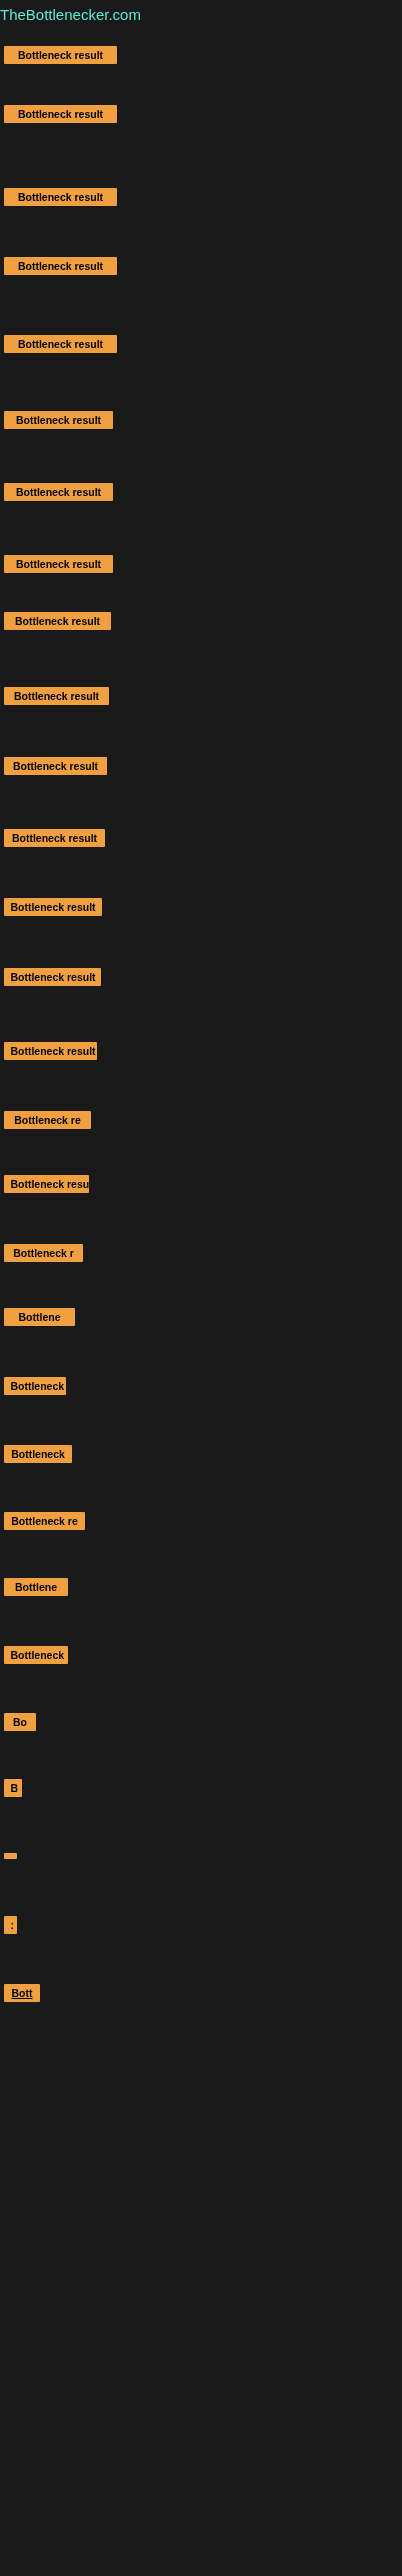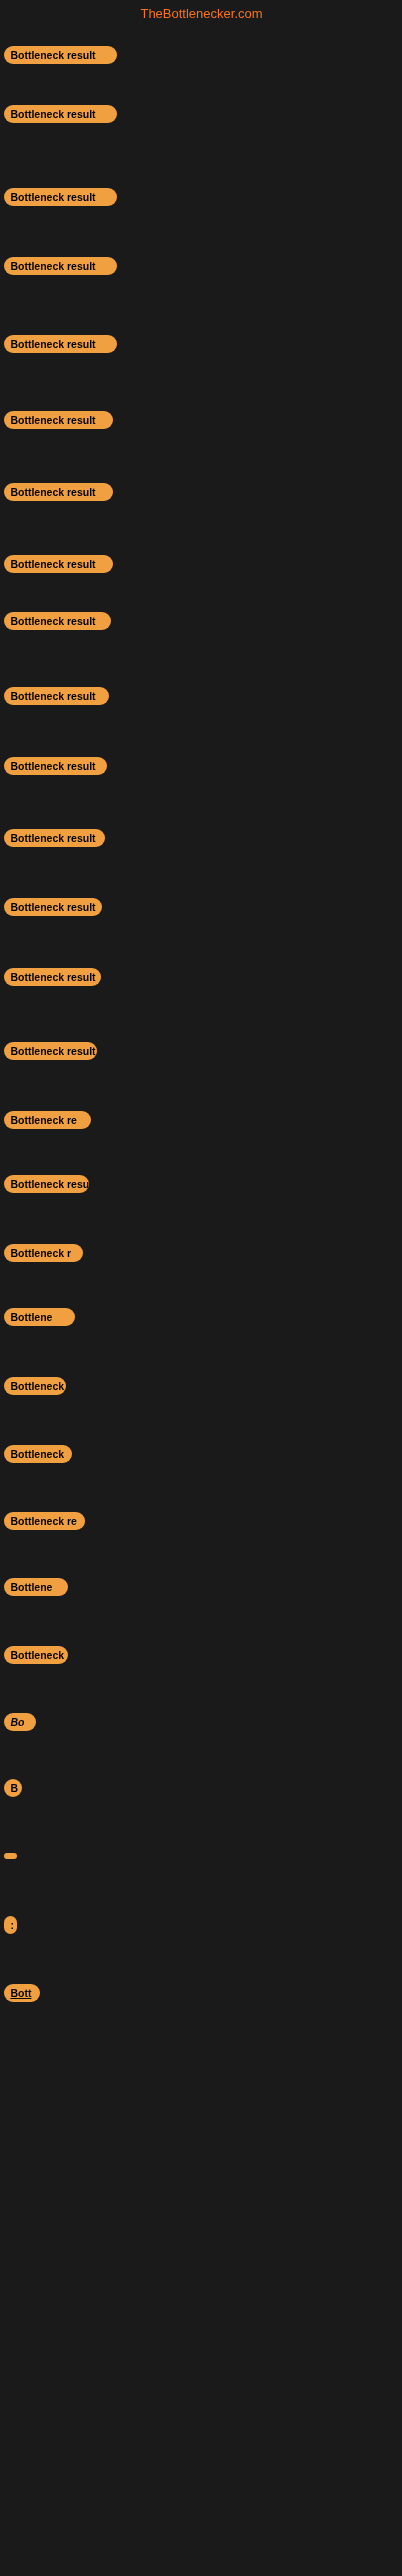--- a/index.html
+++ b/index.html
@@ -10,37 +10,37 @@
 
     body {
       width: 403px;
       min-height: 2576px;
       background-color: #1a1a1a;
       font-family: Arial, sans-serif;
       position: relative;
     }
 
     .site-title {
-      text-align: center;
-      color: #f97316;
-      font-size: 13px;
+      color: #5eead4;
+      font-size: 15px;
       padding: 6.4px 0;
       background-color: #1a1a1a;
     }
 
     .bottleneck-badge {
       display: inline-block;
       background-color: #f0a040;
       color: #000;
       font-size: 10.5px;
       font-weight: bold;
       padding: 3.2px 6.4px;
-      border-radius: 9px;
+      border-radius: 1px;
       white-space: nowrap;
       overflow: hidden;
+      text-align: center;
     }
   </style>
 </head>
 <body>
 
 <div style="position: relative; width: 403px; min-height: 2576px; background: #1a1a1a;">
 
   <div class="site-title">
     <span>TheBottlenecker.com</span>
   </div>
@@ -63,21 +63,21 @@
       <div style="position: absolute; top: 1042px; left: 4px;"><span class="bottleneck-badge" style="width: 93px; max-width: 93px;">Bottleneck result</span></div>
       <div style="position: absolute; top: 1111px; left: 4px;"><span class="bottleneck-badge" style="width: 87px; max-width: 87px;">Bottleneck re</span></div>
       <div style="position: absolute; top: 1175px; left: 4px;"><span class="bottleneck-badge" style="width: 85px; max-width: 85px;">Bottleneck result</span></div>
       <div style="position: absolute; top: 1244px; left: 4px;"><span class="bottleneck-badge" style="width: 101px; max-width: 79px;">Bottleneck r</span></div>
       <div style="position: absolute; top: 1308px; left: 4px;"><span class="bottleneck-badge" style="width: 71px; max-width: 71px;">Bottlene</span></div>
       <div style="position: absolute; top: 1377px; left: 4px;"><span class="bottleneck-badge" style="width: 62px; max-width: 74px;">Bottleneck n</span></div>
       <div style="position: absolute; top: 1445px; left: 4px;"><span class="bottleneck-badge" style="width: 68px; max-width: 68px;">Bottleneck</span></div>
       <div style="position: absolute; top: 1512px; left: 4px;"><span class="bottleneck-badge" style="width: 81px; max-width: 81px;">Bottleneck re</span></div>
       <div style="position: absolute; top: 1578px; left: 4px;"><span class="bottleneck-badge" style="width: 64px; max-width: 64px;">Bottlene</span></div>
       <div style="position: absolute; top: 1646px; left: 4px;"><span class="bottleneck-badge" style="width: 64px; max-width: 64px;">Bottleneck</span></div>
-      <div style="position: absolute; top: 1713px; left: 4px;"><span class="bottleneck-badge" style="width: 32px; max-width: 32px; font-style: italic;">Bo</span></div>
+      <div style="position: absolute; top: 1713px; left: 4px;"><span class="bottleneck-badge" style="width: 32px; max-width: 32px;">Bo</span></div>
       <div style="position: absolute; top: 1779px; left: 4px;"><span class="bottleneck-badge" style="width: 17.7px; max-width: 17.7px;">B</span></div>
       <div style="position: absolute; top: 1847px; left: 4px;"><span class="bottleneck-badge" style="width: 6.4px; max-width: 6.4px;"></span></div>
       <div style="position: absolute; top: 1916px; left: 4px;"><span class="bottleneck-badge" style="width: 9.7px; max-width: 9.7px;">:</span></div>
       <div style="position: absolute; top: 1984px; left: 4px;"><span class="bottleneck-badge" style="width: 36px; max-width: 36px; text-decoration: underline;">Bott</span></div>
     </div>
 
 </div>
 
 
 </body></html>

